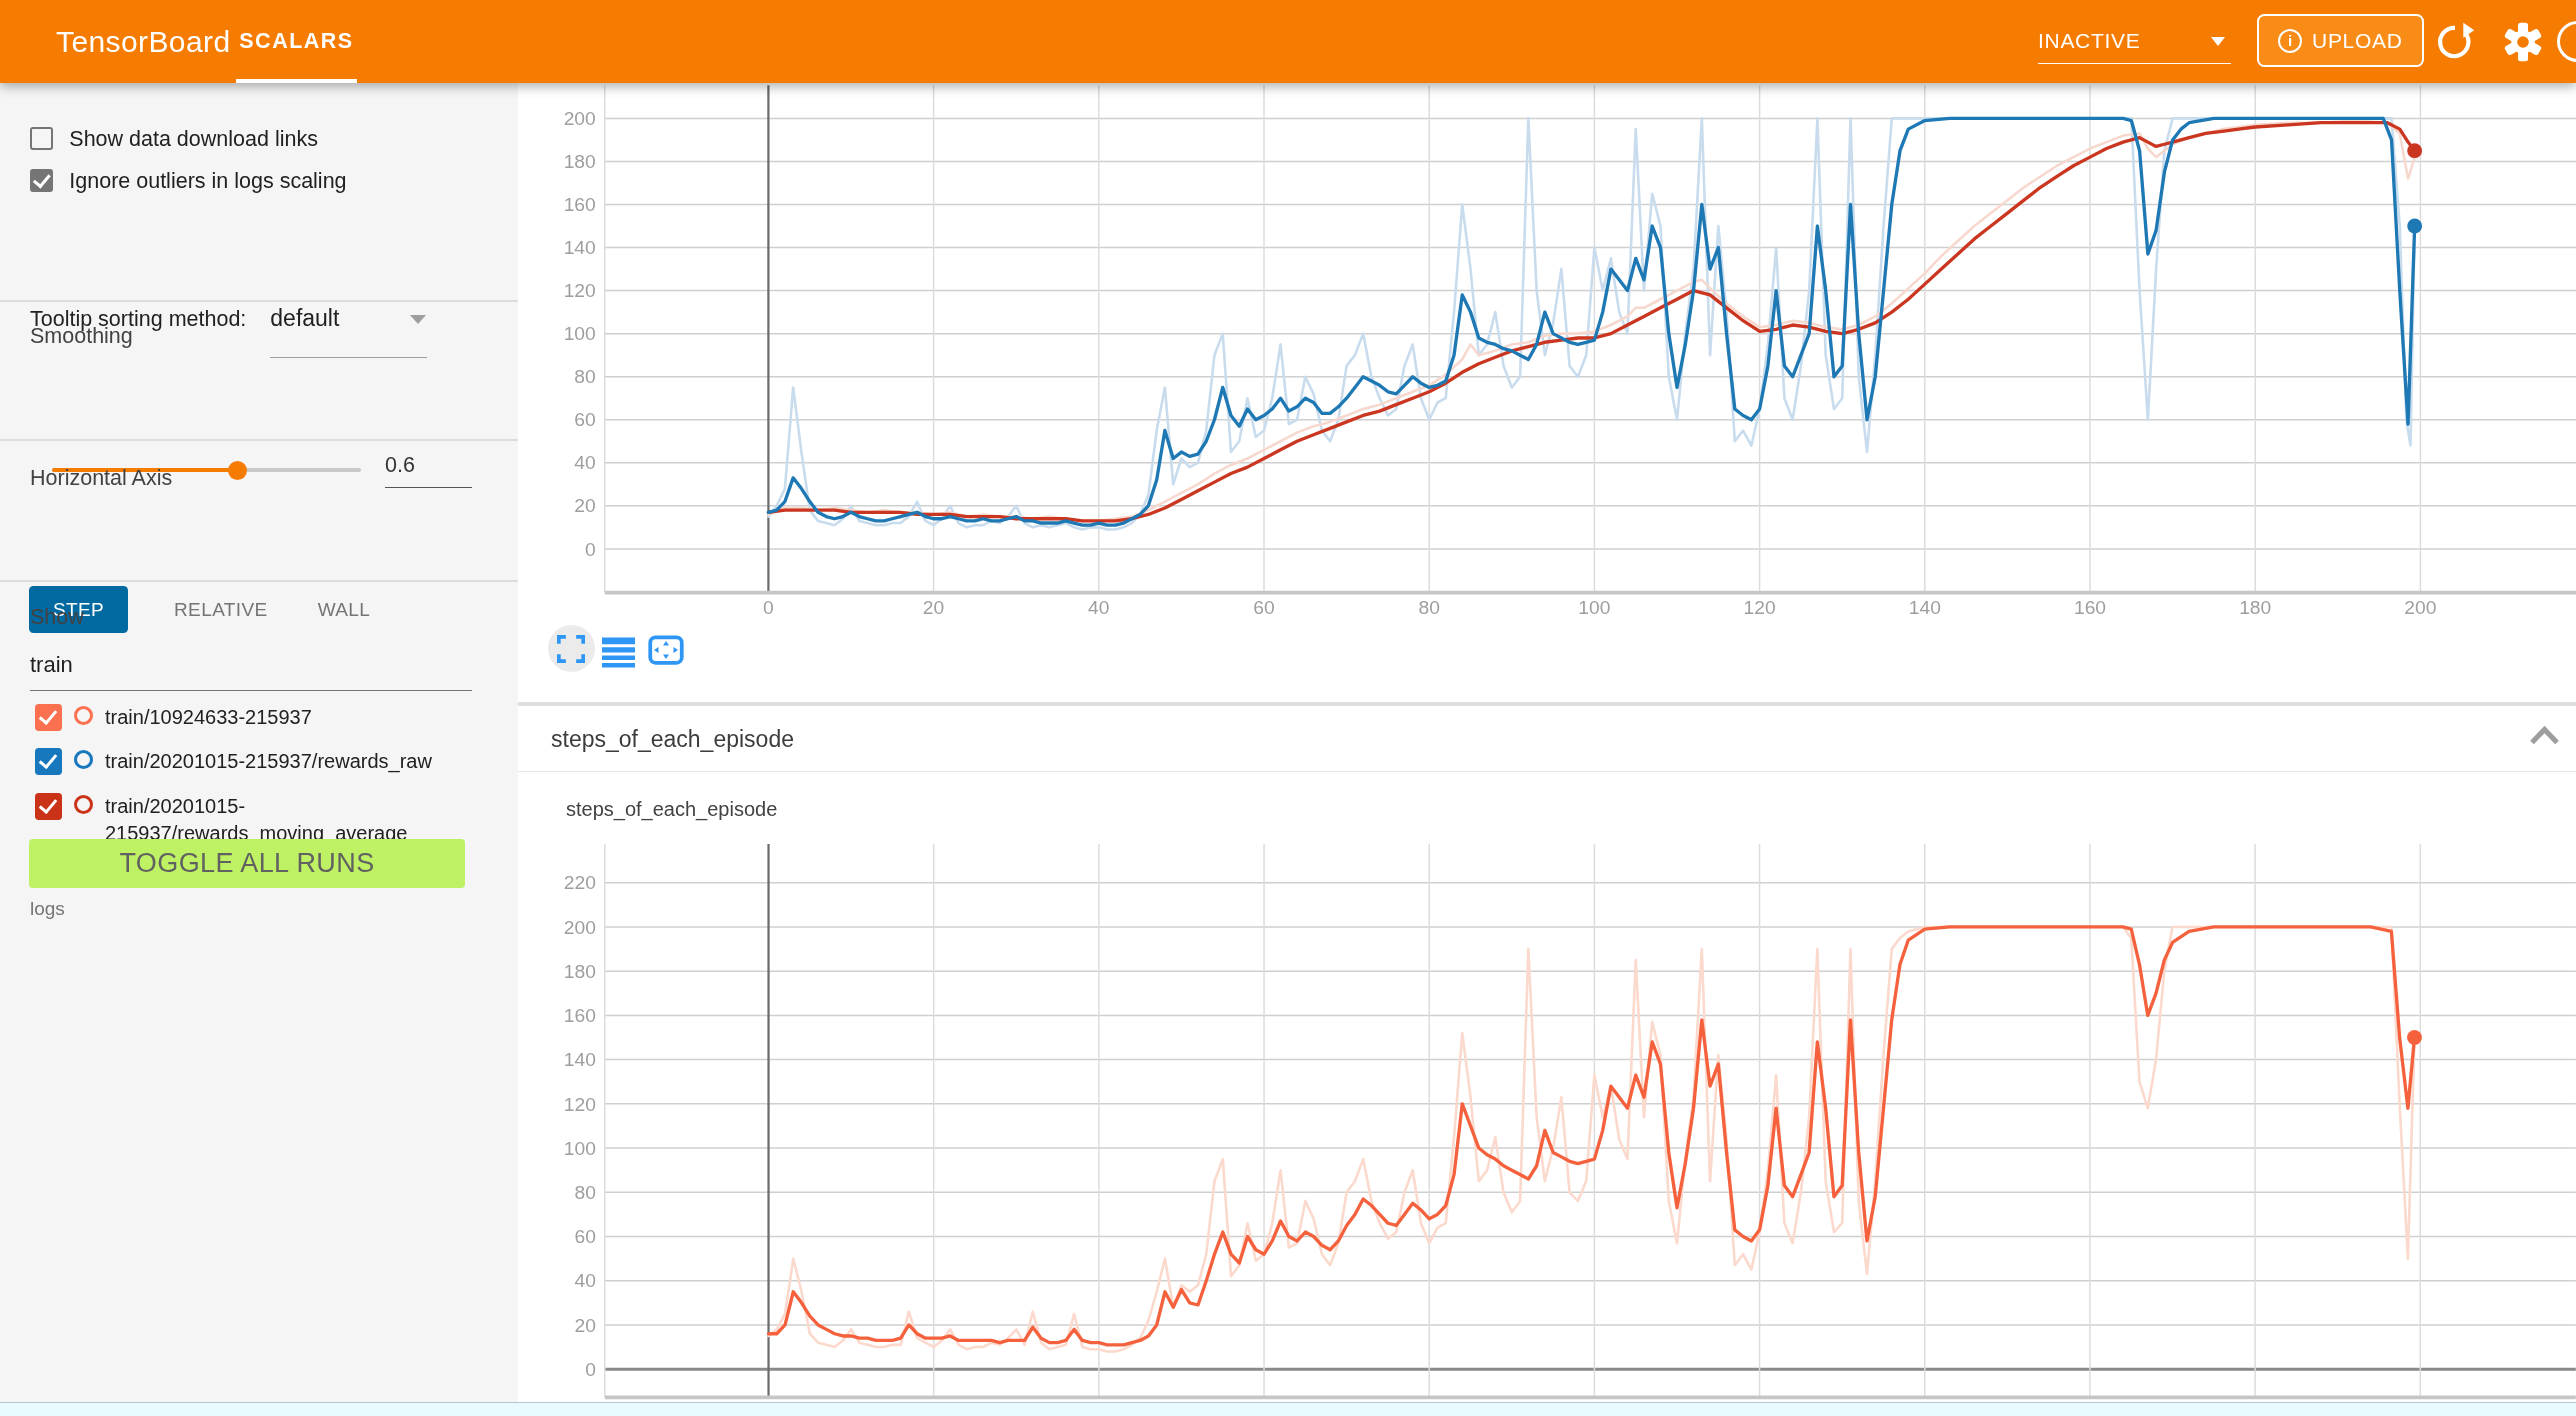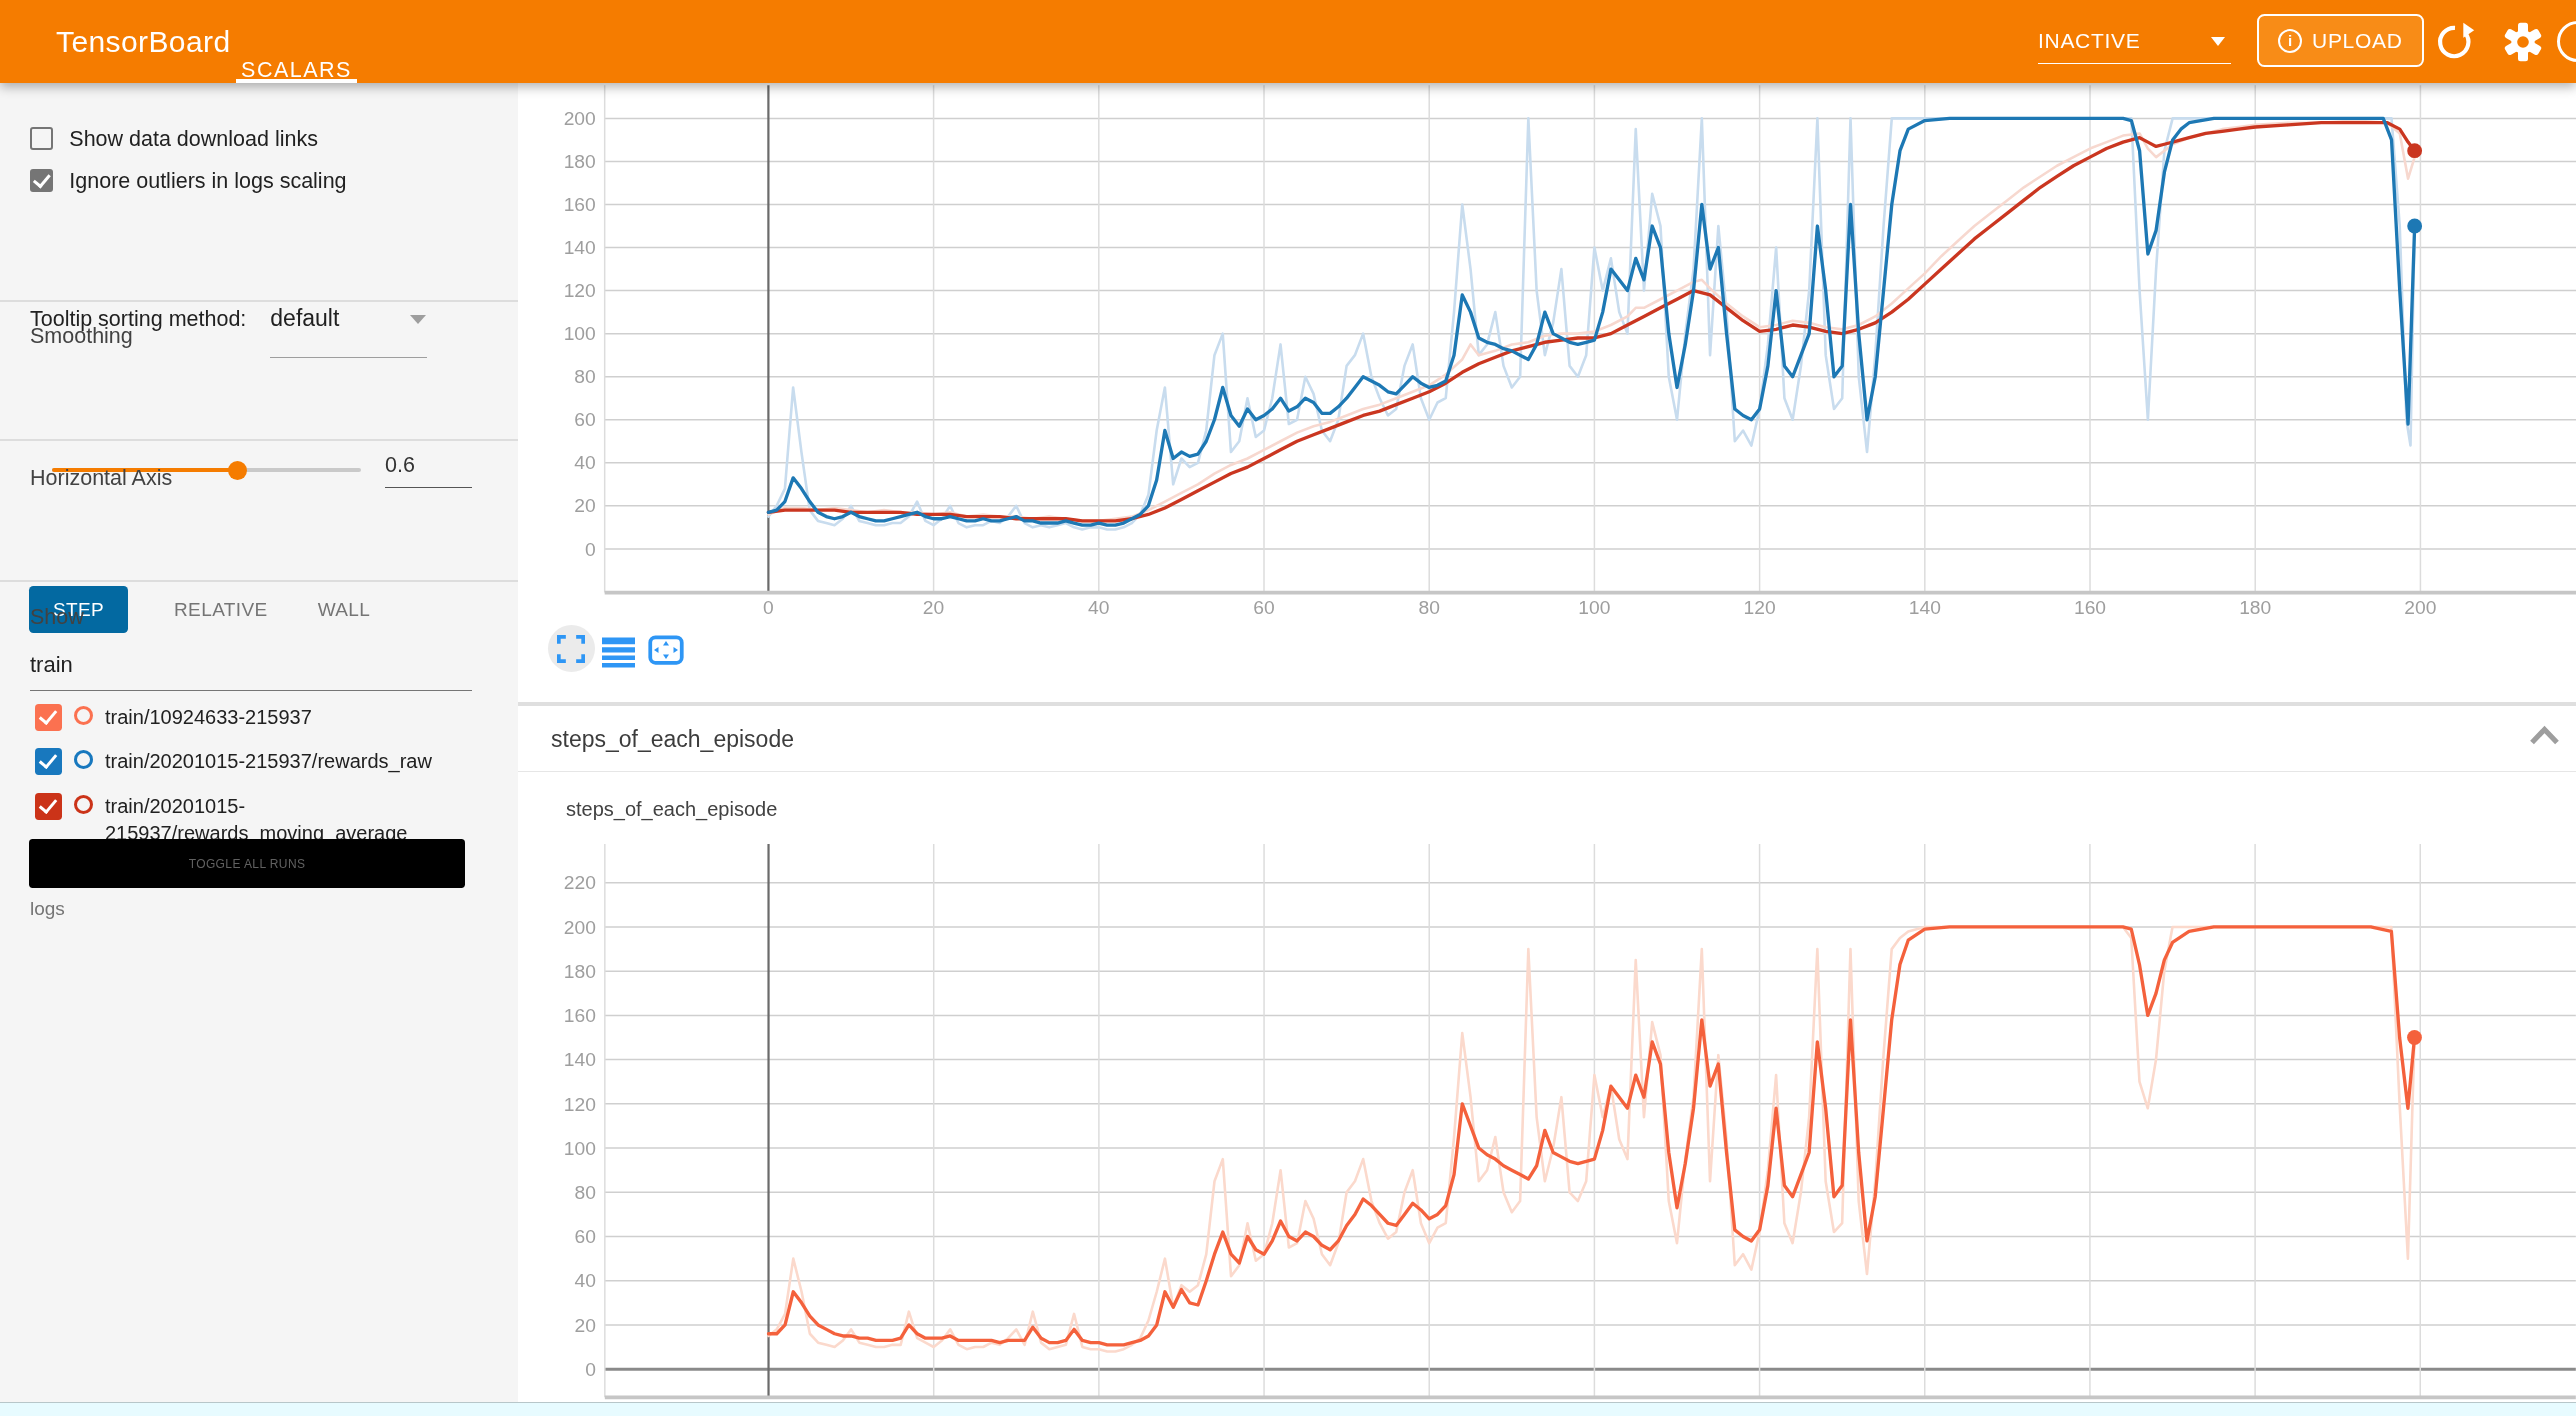--- a/index.html
+++ b/index.html
@@ -5,22 +5,22 @@
   * { margin:0; padding:0; box-sizing:border-box; }
   html,body { width:2576px; height:1416px; overflow:hidden; background:#fff;
     font-family:"Liberation Sans", sans-serif; }
 
   
   #appbar { position:absolute; left:0; top:0; width:2576px; height:83px; background:#f57c00;
     box-shadow:0 3.7px 10.4px rgba(0,0,0,.30); z-index:30; color:#fff; }
   #app-title { position:absolute; left:56px; top:50%; transform:translateY(-50%);
     font-size:30px; font-weight:400; letter-spacing:0.4px; }
   #tab-scalars { position:absolute; left:236px; top:0; width:121px; height:83px;
-    display:flex; align-items:flex-end; justify-content:center;
-    font-size:21.5px; font-weight:400; letter-spacing:1.5px; }
+    display:flex; align-items:center; justify-content:center;
+    font-size:21.5px; font-weight:700; letter-spacing:1.5px; }
   #tab-scalars .tab-underline { position:absolute; left:0; bottom:0; width:100%; height:3.7px; background:#fff; }
   #status-select { position:absolute; left:2038px; top:18px; width:193px; height:46px;
     border-bottom:1.5px solid #fff; font-size:21px; letter-spacing:0.7px;
     display:flex; align-items:center; cursor:pointer; }
   #status-caret { position:absolute; right:6px; top:19px; width:0; height:0;
     border-left:7.4px solid transparent; border-right:7.4px solid transparent; border-top:9px solid #fff; }
   #upload-btn { position:absolute; left:2257px; top:14px; width:167px; height:53px;
     border:2.2px solid #fff; border-radius:7.4px; background:#f88c17;
     display:flex; align-items:center; justify-content:center; gap:9.6px;
     font-size:21px; font-weight:500; letter-spacing:0.7px; color:#fff; cursor:pointer; }
@@ -62,21 +62,21 @@
     border-bottom:1.5px solid #757575; padding-bottom:12px; }
   .run-row { position:absolute; left:35px; display:flex; align-items:flex-start; gap:12px;
     font-size:20px; line-height:27px; cursor:pointer; }
   .run-cb { width:27px; height:27px; border-radius:3.7px; position:relative; flex:0 0 auto; }
   .run-cb::after { content:""; position:absolute; left:8.1px; top:3px; width:7.4px; height:14px;
     border:solid #fff; border-width:0 3px 3px 0; transform:rotate(40deg); }
   .run-ring { width:19px; height:19px; border-radius:50%; border:3px solid; flex:0 0 auto; margin-top:1.5px;
     background:transparent; }
   .run-label { max-width:370px; }
   #toggle-runs { position:absolute; left:29px; top:756px; width:436px; height:49px;
-    background:#000000; border-radius:3.7px; color:#616161; font-size:12px; letter-spacing:0.4px;
+    background:#bef264; border-radius:3.7px; color:#616161; font-size:27px; letter-spacing:0.4px;
     display:flex; align-items:center; justify-content:center; cursor:pointer; }
   #logs-label { position:absolute; left:30px; top:815px; font-size:19px; color:#757575; }
 
   
   #main { position:absolute; left:518px; top:83px; width:2058px; height:1322px; background:#fff; }
   .chart-svg { position:absolute; left:0; }
   #tb-circle { position:absolute; left:30px; top:542px; width:47px; height:47px; border-radius:50%;
     background:#ebebeb; cursor:pointer; }
   .tb-icon { position:absolute; cursor:pointer; }
   #section-band { position:absolute; left:0; top:619px; width:2058px; height:4.4px; background:#dfdfdf; }

